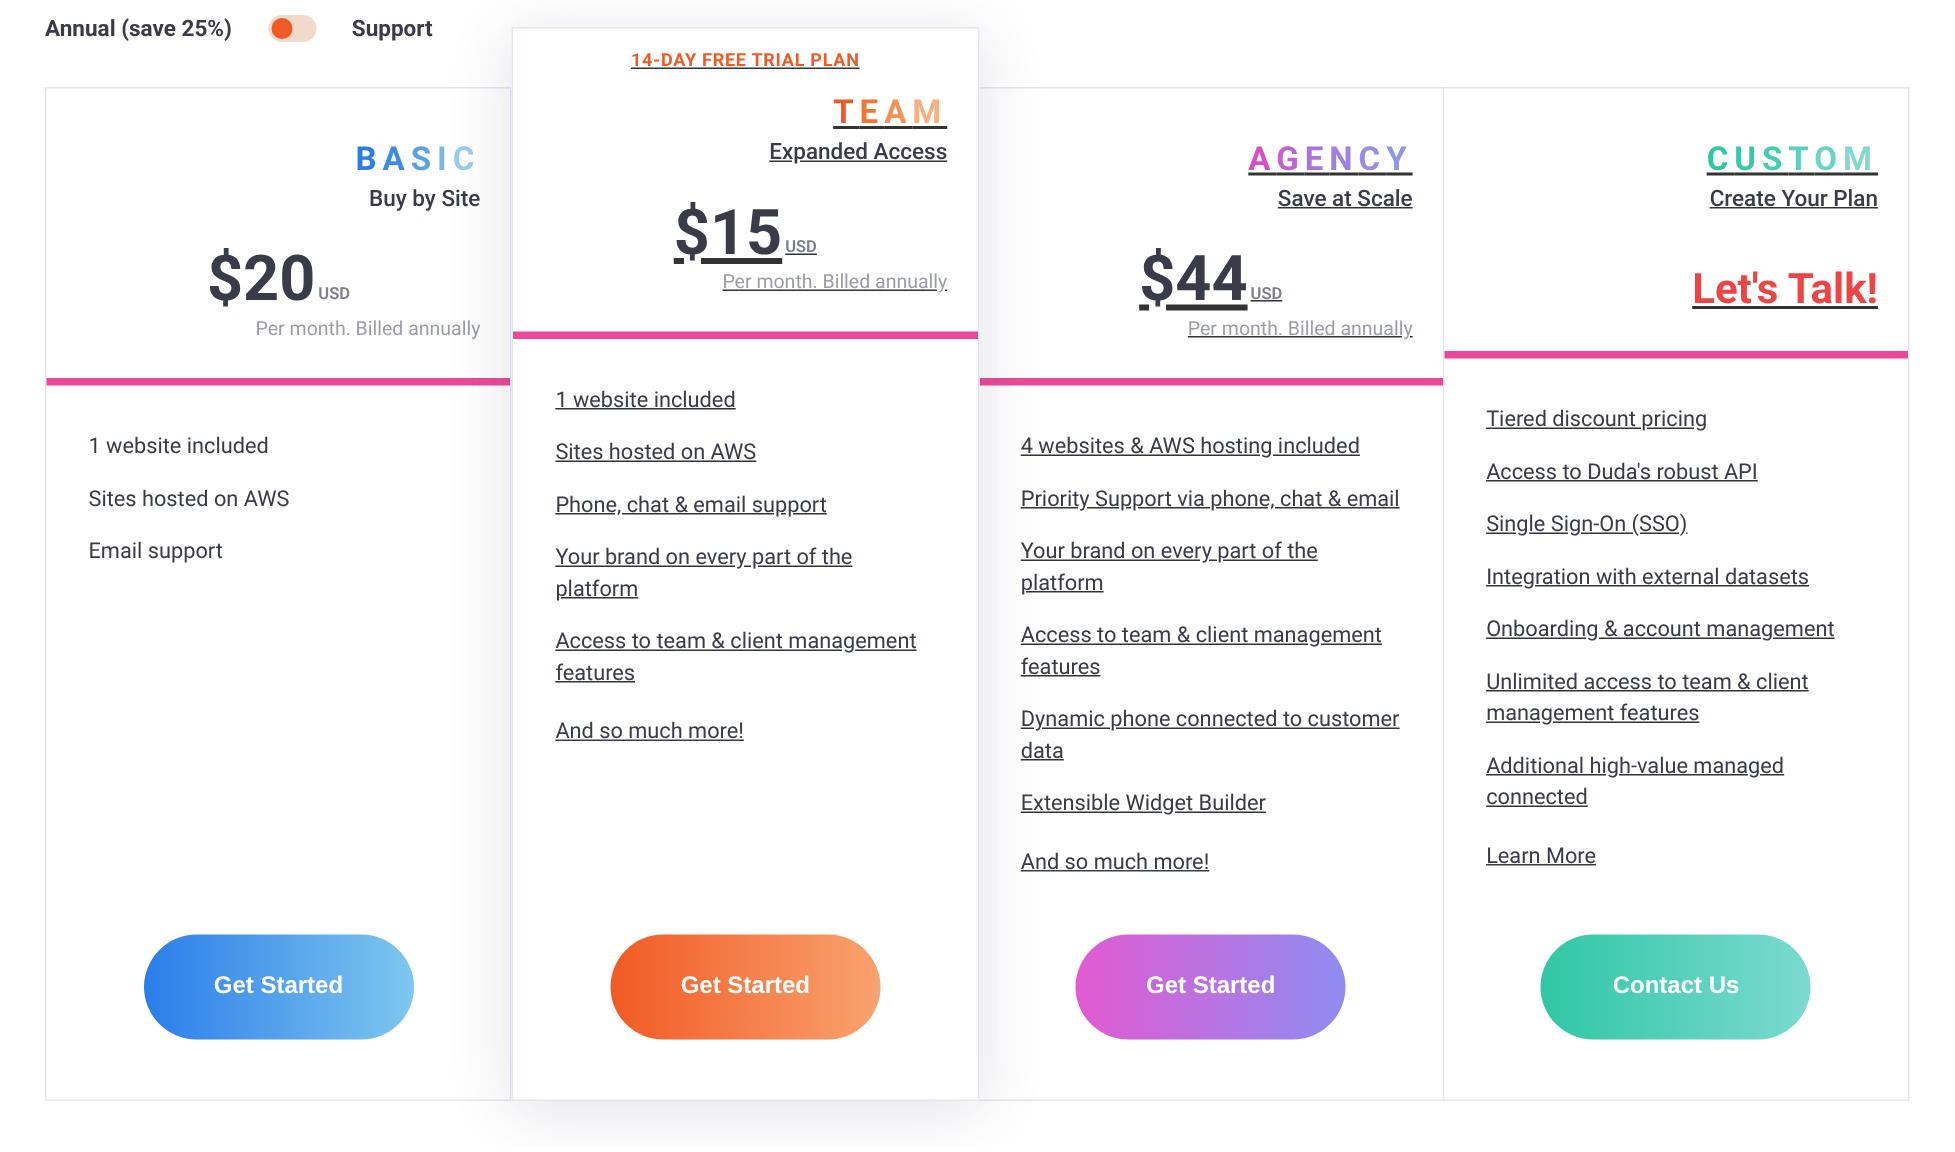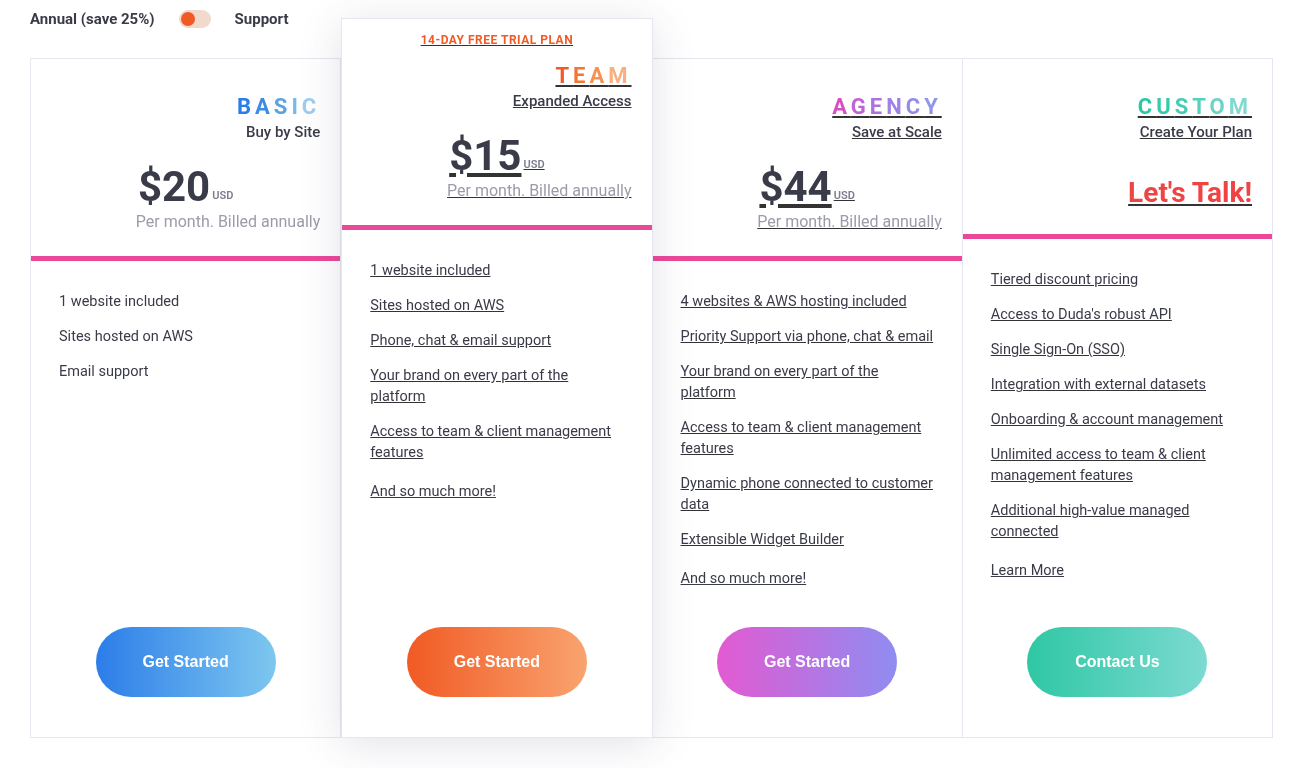--- a/index.html
+++ b/index.html
@@ -111,21 +111,21 @@
     color: #3a3b49;
     line-height: 1;
   }
   .currency-sub {
     font-size: 11px;
     color: #7c7e8e;
     padding-bottom: 6px;
     font-weight: 600;
   }
   .price-note {
-    font-size: 16px;
+    font-size: 13px;
     color: #9b9caa;
     margin-top: 4px;
   }
   .lets-talk {
     font-size: 28px;
     font-weight: 700;
     color: #ef4444;
     margin-top: 35px;
   }
 

